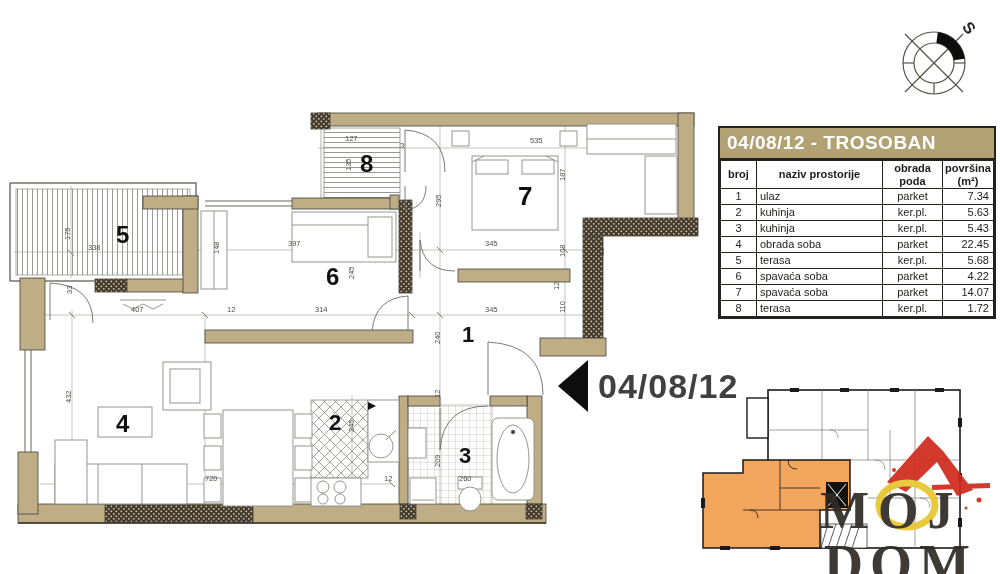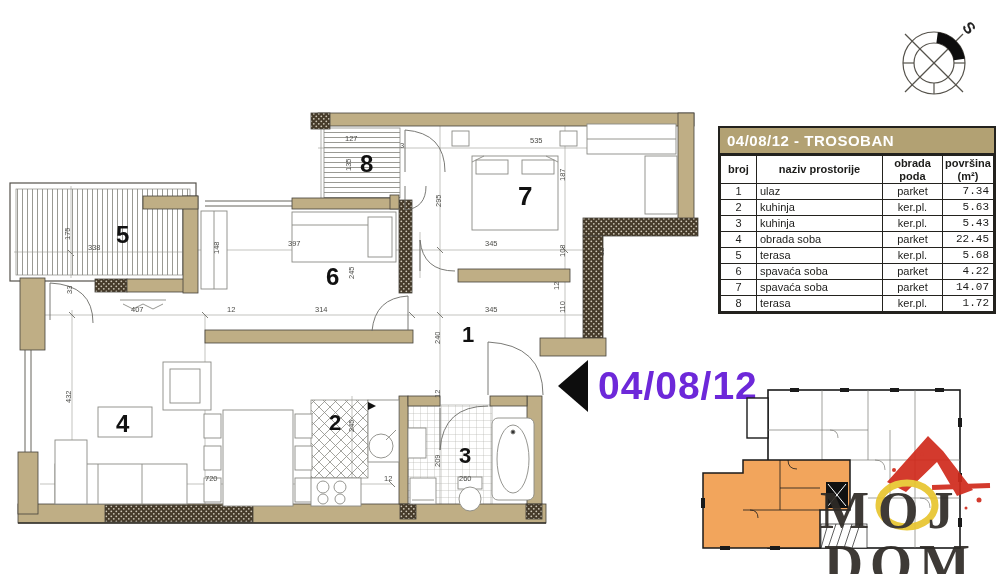--- a/index.html
+++ b/index.html
@@ -3,34 +3,34 @@
 <meta charset="utf-8">
 <style>
   html,body{margin:0;padding:0;background:#fff;}
   #canvas{position:relative;width:1000px;height:574px;background:#fff;overflow:hidden;
           font-family:"Liberation Sans",sans-serif;}
   svg text{font-family:"Liberation Sans",sans-serif;}
   .dim{font-size:7.5px;fill:#4c4c48;}
   .room{font-weight:bold;fill:#111;}
   
   #spec{position:absolute;left:718px;top:126px;width:274px;border:2px solid #23221e;}
-  #spec .title{background:#b2a173;color:#fff;font-weight:bold;font-size:15px;
+  #spec .title{background:#b2a173;color:#fff;font-weight:bold;font-size:19px;
                padding:4px 0 4px 7px;letter-spacing:.5px;border-bottom:2px solid #23221e;}
   #spec table{width:100%;border-collapse:collapse;table-layout:fixed;font-size:11px;color:#1c1c1a;}
   #spec th{font-size:11px;font-weight:bold;border:1px solid #23221e;padding:1px 2px;line-height:1.15;}
   #spec td{border:1px solid #23221e;padding:0 3px;height:15px;line-height:15px;}
   #spec td.c{text-align:center;}
   #spec td.l{}
-  #spec td.r{text-align:right;padding-right:4px;font-family:Liberation Mono, monospace;}
+  #spec td.r{text-align:right;padding-right:4px;}
   #spec .tot td{font-weight:bold;font-size:12px;height:18px;}
   #spec .net td{background:#b2a173;color:#fff;font-weight:bold;font-style:italic;
                 font-size:11px;height:17px;}
   
   #marker{position:absolute;left:558px;top:360px;display:flex;align-items:center;gap:10px;}
-  #marker .lbl{font-size:39px;font-weight:bold;color:#6d28d9;letter-spacing:1px;}
+  #marker .lbl{font-size:34px;font-weight:bold;color:#404040;letter-spacing:1px;}
   
   #plan{position:absolute;left:0;top:0;}
   #compass{position:absolute;left:894px;top:14px;}
   #keyplan{position:absolute;left:690px;top:378px;}
   #logo{position:absolute;left:810px;top:424px;opacity:.92;}
   #logo text{font-family:"Liberation Serif",serif;font-weight:bold;fill:#2e2a26;}
 </style>
 </head>
 <body>
 

